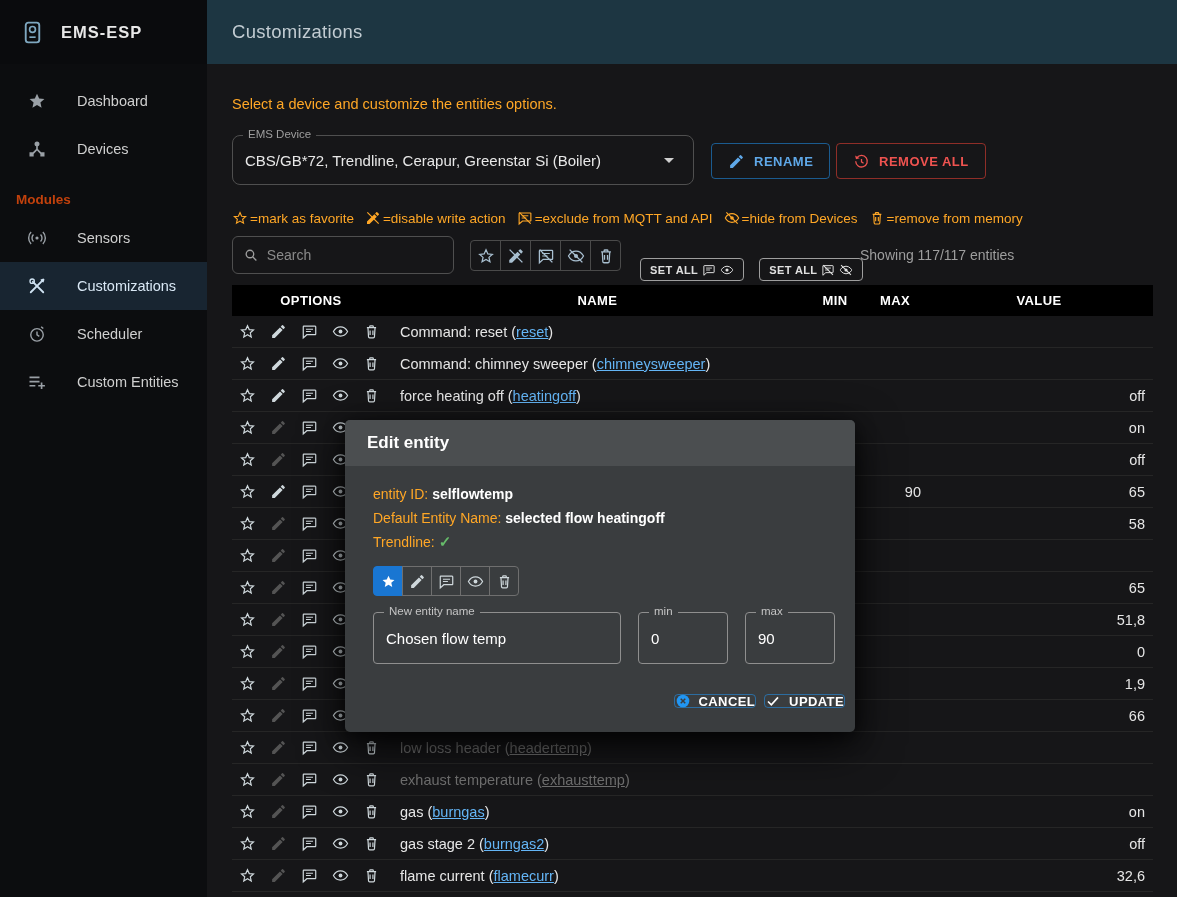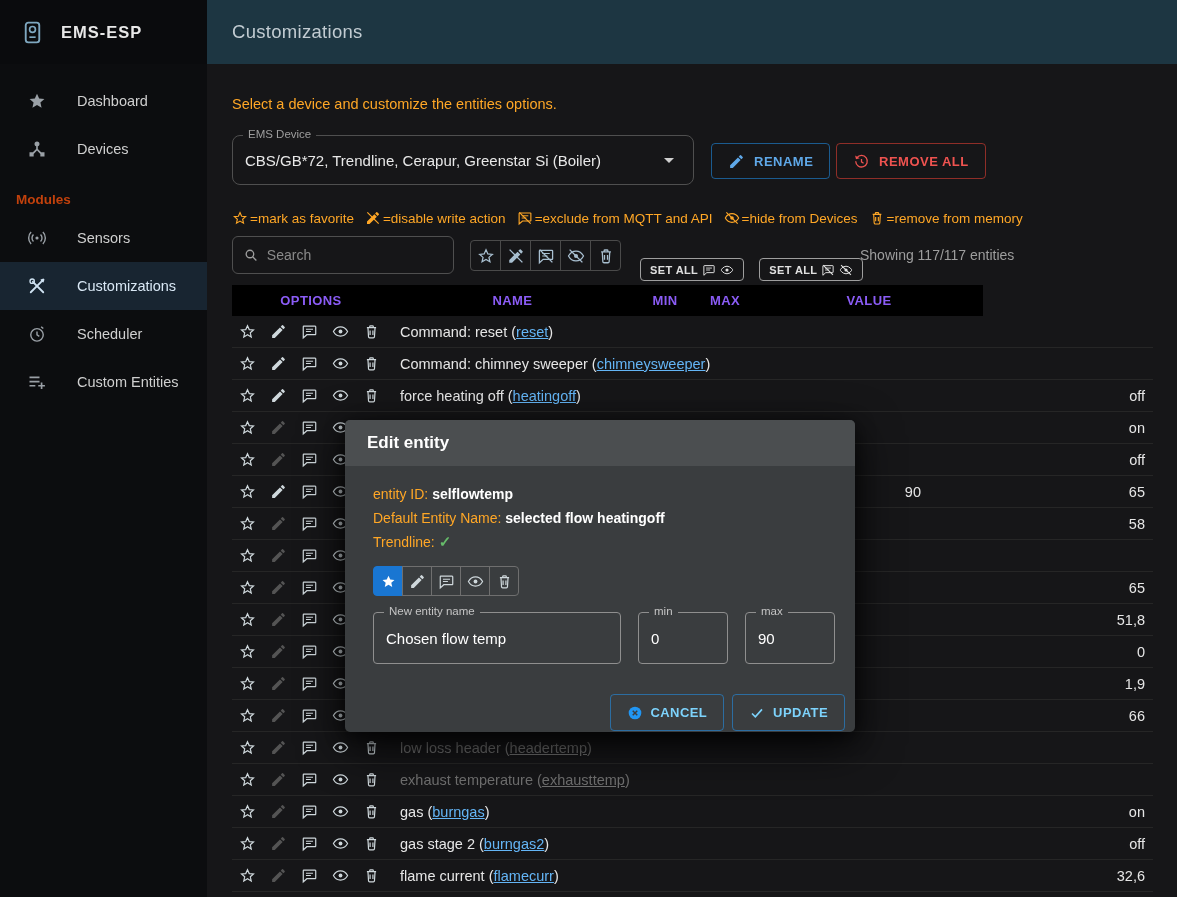--- a/index.html
+++ b/index.html
@@ -63,21 +63,21 @@
   .tbtn:last-child { border-radius:0 4px 4px 0; }
   .tbtn .icon { width:18px; height:18px; }
 
   .setall-wrap { position:absolute; left:433px; top:180px; display:flex; gap:15px;margin-top:14px; }
   .setall-btn { height:23px; border:1px solid #9e9e9e; border-radius:4px; color:#e0e0e0; display:inline-flex; align-items:center; gap:4px; padding:0 9px; font-size:11px; font-weight:bold; letter-spacing:.4px; }
   .setall-ic { width:14px; height:14px; }
 
   .showing { position:absolute; left:653px; top:183px; font-size:14px; color:#9e9e9e; }
 
   
-  .thead { position:absolute; left:25px; top:221px; width:751px; height:31px; background:#000; display:flex; align-items:center; color:#8b5cf6; font-size:13px; font-weight:bold; letter-spacing:.4px; }
+  .thead { position:absolute; left:25px; top:221px; width:921px; height:31px; background:#000; display:flex; align-items:center; color:#ffffff; font-size:13px; font-weight:bold; letter-spacing:.4px; }
   .thead .cell { text-align:center; }
   .cell.opts { width:158px; flex:0 0 auto; }
   .cell.name { flex:1; min-width:0; }
   .cell.min, .cell.max { width:60px; flex:0 0 auto; }
   .cell.value { width:228px; flex:0 0 auto; }
 
   .tbody { position:absolute; left:25px; top:252px; width:921px; }
   .trow { display:flex; align-items:center; height:32px; border-bottom:1px solid #262626; font-size:14.5px; color:#e6e6e6; }
   .trow .cell.opts { display:flex; }
   .trow .name { text-align:left; padding-left:10px; white-space:nowrap; overflow:hidden; }
@@ -109,21 +109,21 @@
   .dtbtn .icon { width:17px; height:17px; }
 
   .dfield { position:absolute; border:1px solid #8f8f8f; border-radius:4px; height:52px; display:flex; align-items:center; padding:0 12px; }
   .dlabel { position:absolute; top:-8px; left:10px; background:#3a3d3f; padding:0 5px; font-size:11.5px; color:#c4c4c4; }
   .dinput { background:transparent; border:none; outline:none; color:#fff; font-size:15px; width:100%; font-family:inherit; }
   .f-name { left:20px; top:146px; width:248px; }
   .f-min  { left:285px; top:146px; width:90px; }
   .f-max  { left:392px; top:146px; width:90px; }
 
   .dialog-actions { position:absolute; top:228px; right:10px; display:flex; gap:8px; }
-  .dbtn { height:37px; padding:0 16px; border:1px solid rgba(33,150,243,.55); color:#7dd3fc; font-size:13px; border-radius:4px; display:inline-flex; align-items:center; gap:8px; font-weight:bold; letter-spacing:.4px; }
+  .dbtn { height:14px; padding:0 0; border:1px solid rgba(33,150,243,.55); color:#ffffff; font-size:13px; border-radius:4px; display:inline-flex; align-items:center; gap:8px; font-weight:bold; letter-spacing:.4px; }
   .dbtn .bic { width:16px; height:16px; }
 </style>
 </head>
 <body>
 
 <div class="sidebar">
   <div class="logo-area">
     <span class="icon logo-ic" id="logo-ic">
         <svg viewBox="0 0 24 24">
           <rect x="5.5" y="2.5" width="13" height="19" rx="2.5" fill="none" stroke="currentColor" stroke-width="1.8"></rect>

